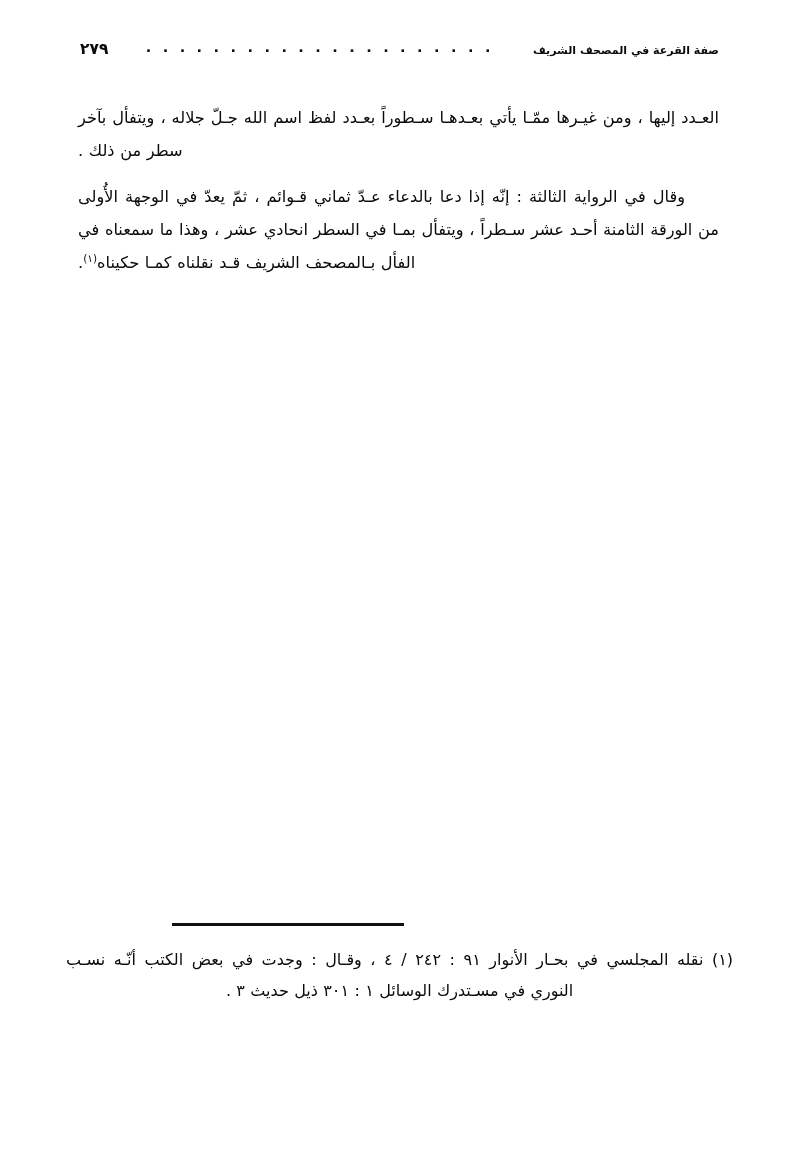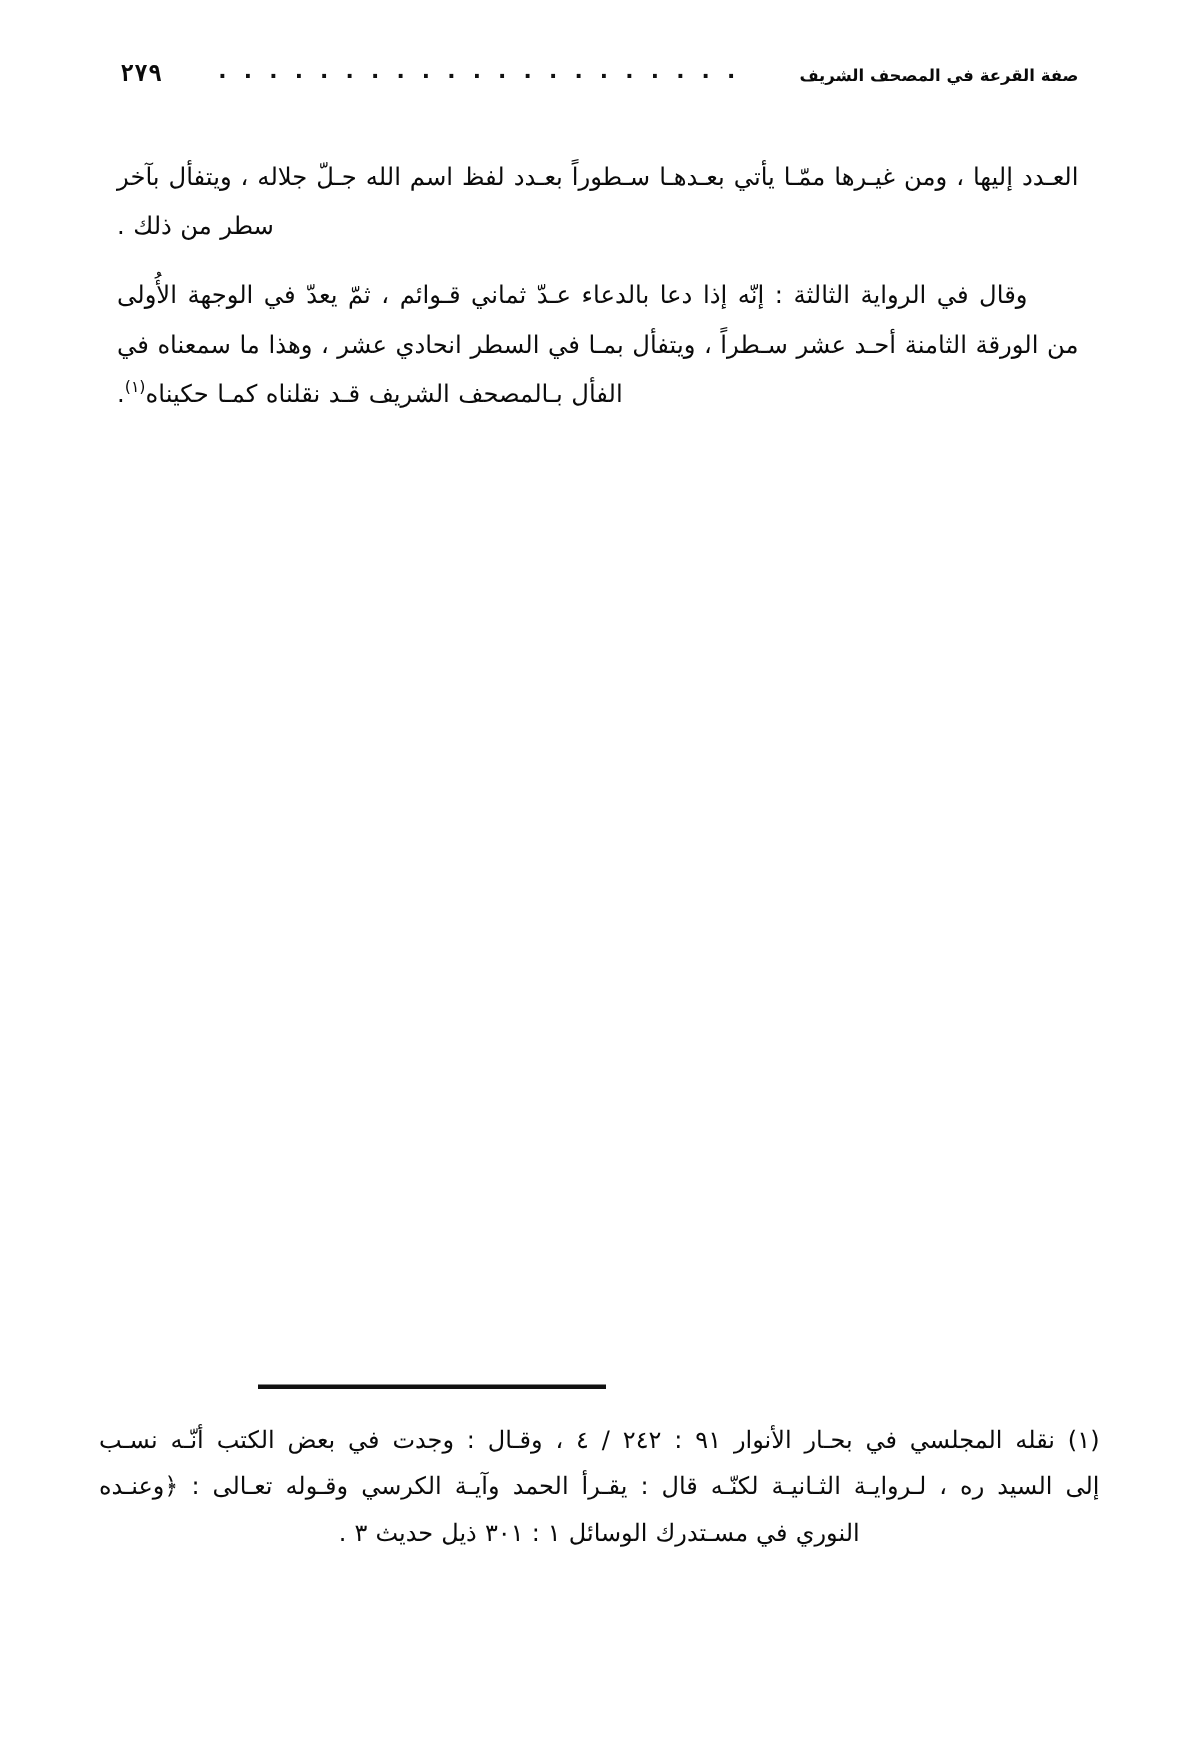--- a/index.html
+++ b/index.html
@@ -50,21 +50,20 @@
     letter-spacing: 3.2px;
     text-align: center;
     direction: ltr;
     color: #111;
     transform: translateY(-2px);
   }
   .header-page {
     font-size: 15.5px;
     font-weight: bold;
     padding-right: 4px;
-    font-family: Liberation Mono, monospace;
   }
 
   
   .body-block {
     position: absolute;
     right: 80px;
     left: 78px;
     top: 102px;
   }
 
@@ -132,17 +131,16 @@
 
   <div class="body-block">
     <p class="para p1">العـدد إليها ، ومن غيـرها ممّـا يأتي بعـدهـا سـطوراً بعـدد لفظ اسم الله جـلّ جلاله ، ويتفأل بآخر سطر من ذلك .</p>
     <p class="para p2"><span class="indent"></span><span>وقال في الرواية الثالثة : إنّه إذا دعا بالدعاء عـدّ ثماني قـوائم ، ثمّ يعدّ في الوجهة الأُولى من الورقة الثامنة أحـد عشر سـطراً ، ويتفأل بمـا في السطر انحادي عشر ، وهذا ما سمعناه في الفأل بـالمصحف الشريف قـد نقلناه كمـا حكيناه</span><sup class="fn">(١)</sup><span>.</span></p>
   </div>
 
   <div class="fn-rule"></div>
 
   <div class="footnote">
     <span class="fline l1">(١) نقله المجلسي في بحـار الأنوار ٩١ : ٢٤٢ / ٤ ، وقـال : وجدت في بعض الكتب أنّـه نسـب</span>
-    <span class="fline l2">إلى السيد ره ، لـروايـة الثـانيـة لكنّـه قال : يقـرأ الحمد وآيـة الكرسي وقـوله تعـالى : ﴿وعنـده</span>
     <span class="fline l4">النوري في مسـتدرك الوسائل ١ : ٣٠١ ذيل حديث ٣ .</span>
   </div>
 
 </div>
 
 </body></html>

